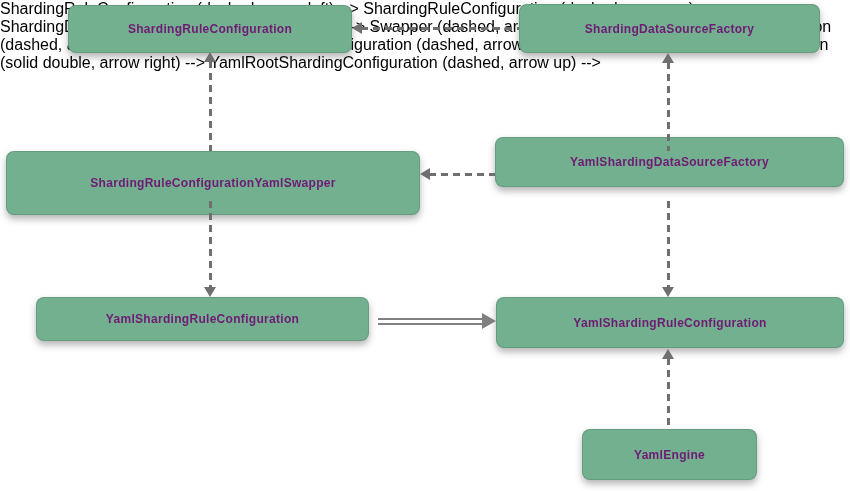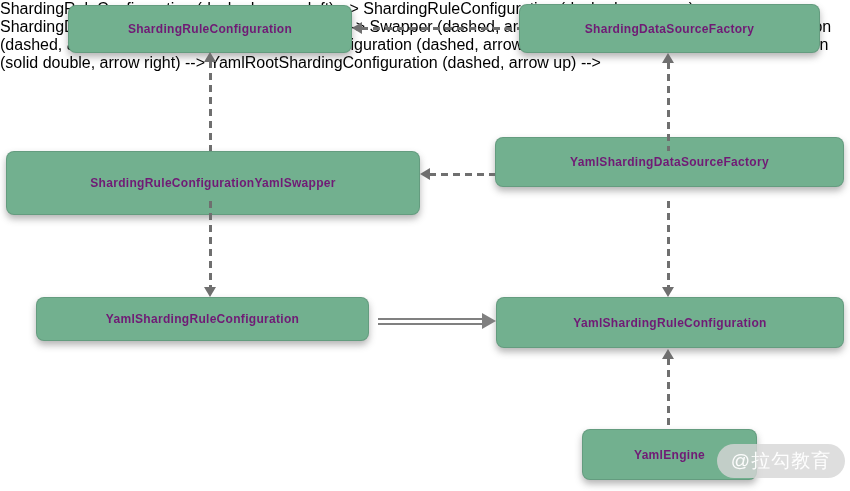--- a/index.html
+++ b/index.html
@@ -155,17 +155,14 @@
 
    YamlRootShardingConfiguration (solid double, arrow right) --&gt;
   <div class="solid-double" style="left:378px; top:318px; width:105px;"></div>
   <div class="tri tri-right-big" style="left:482px; top:313px;"></div>
 
    YamlRootShardingConfiguration (dashed, arrow up) --&gt;
   <div class="dash-v" style="left:667px; top:358px; height:72px;"></div>
   <div class="tri tri-up" style="left:662px; top:349px;"></div>
 
   
-  <div class="watermark">
-    <span>@拉勾教育</span>
-  </div>
 
 </div>
 
 </body></html>

